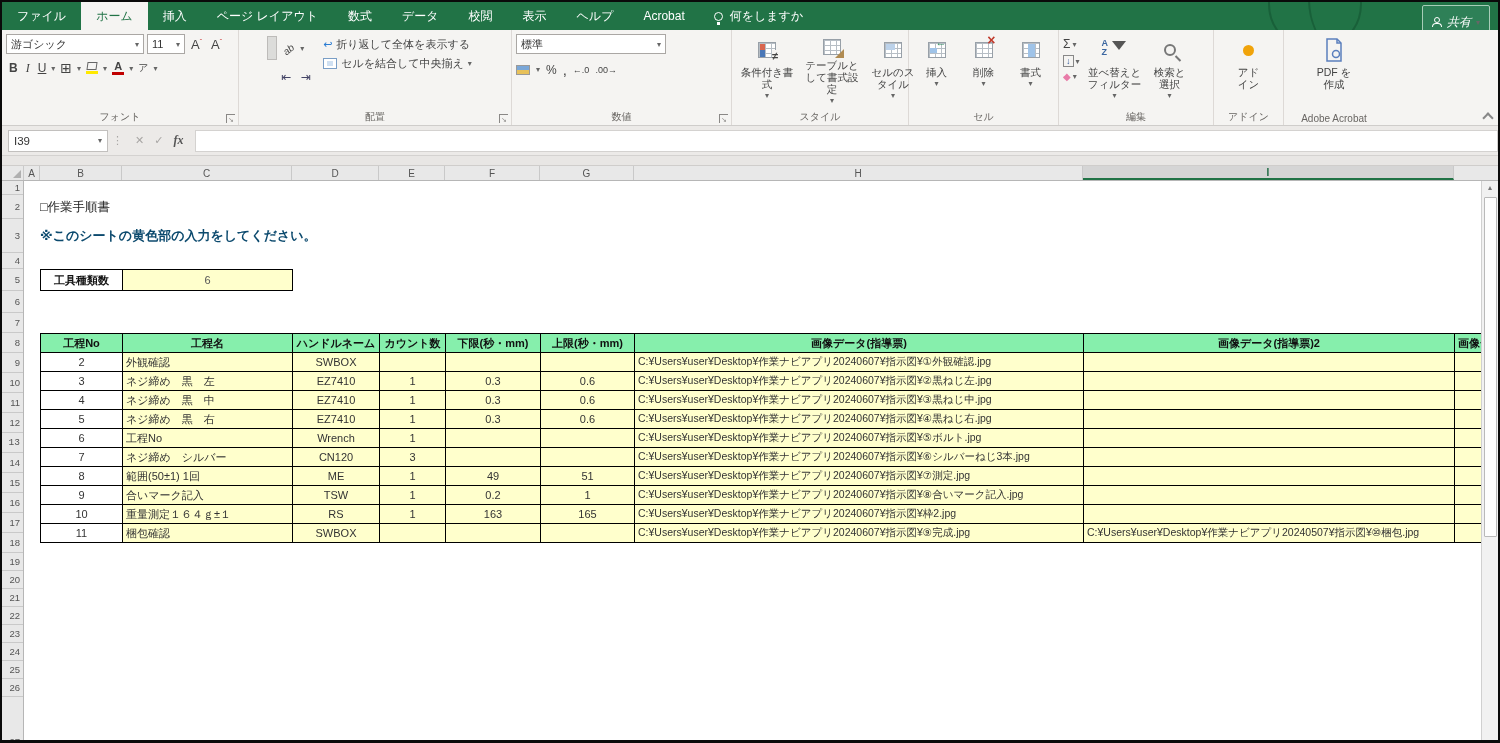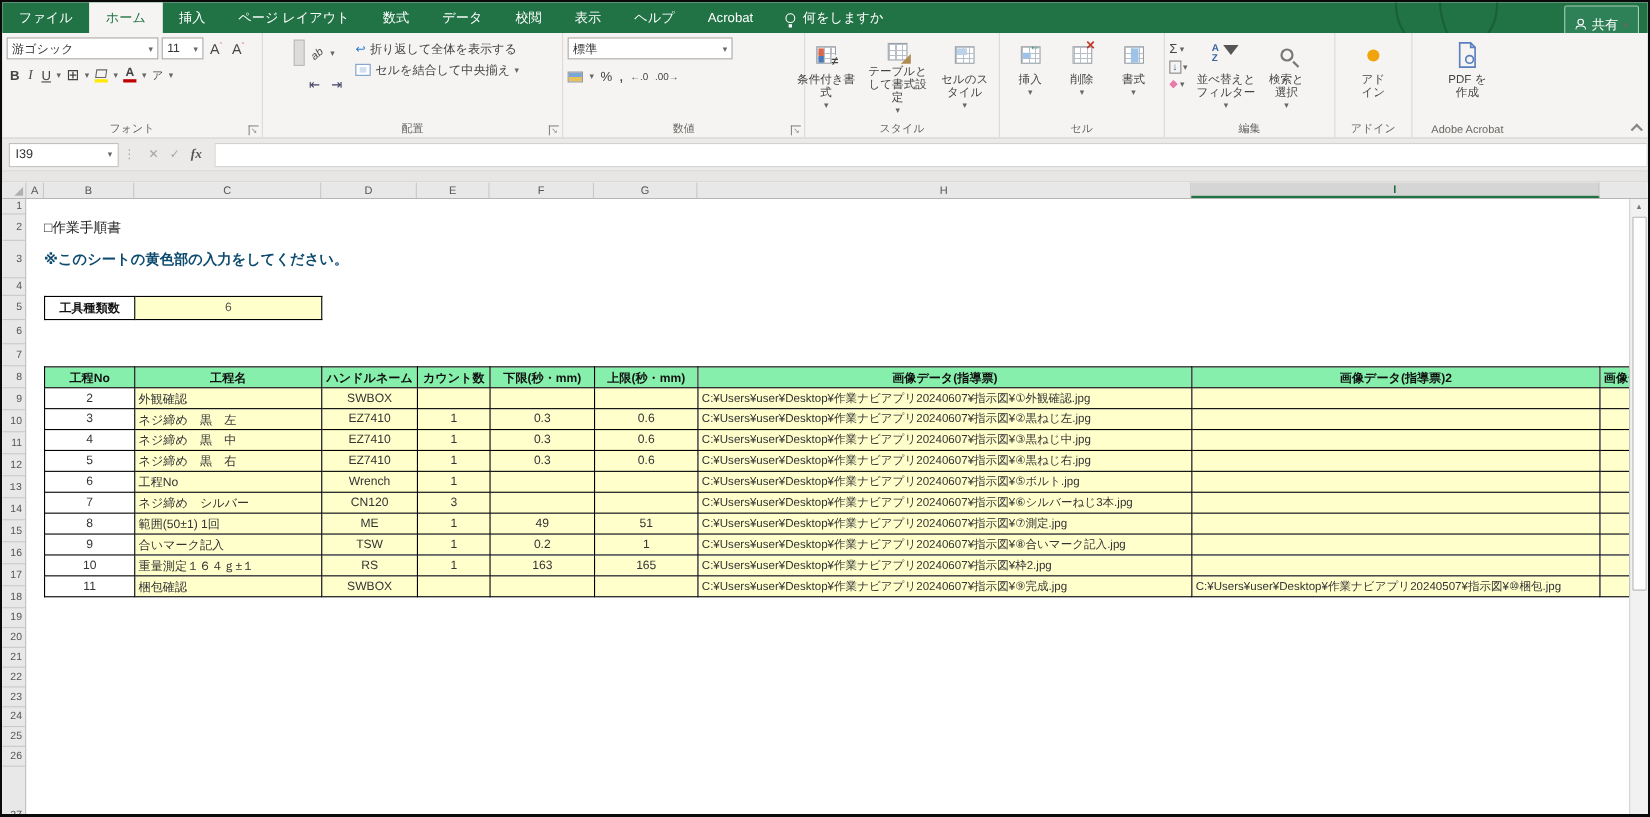--- a/index.html
+++ b/index.html
@@ -12,21 +12,21 @@
   .rtab { padding:0 15px; display:flex; align-items:center; cursor:default; white-space:nowrap; }
   .rtab.active { background:#f5f4f2; color:#217346; }
   .tellme { display:flex; align-items:center; gap:7px; padding:0 14px; }
   .bulbi { width:9px; height:9px; border:1.5px solid #fff; border-radius:50%; position:relative; display:inline-block;}
   .bulbi::after { content:""; position:absolute; left:2px; top:9px; width:3px; height:3px; background:#fff; }
   .deco { flex:1; position:relative; overflow:hidden; }
   .deco::before, .deco::after { content:""; position:absolute; border:2px solid rgba(0,40,20,.25); border-radius:50%; }
   .deco::before { width:90px; height:90px; right:60px; top:-45px; }
   .deco::after { width:150px; height:150px; right:-40px; top:-80px; }
   .share { display:flex; align-items:center; gap:5px; margin:3px 8px 20px 0; padding:16px 9px; background:#2e8057;
-           border:1px solid #a8cdb8; border-radius:2px; font-size:12px; }
+           border:1px solid #a8cdb8; border-radius:2px; font-size:12px;font-style:italic; }
   .personi { width:10px; height:10px; position:relative; display:inline-block; }
   .personi::before { content:""; position:absolute; width:4px; height:4px; border:1px solid #fff; border-radius:50%; left:2px; top:0; }
   .personi::after { content:""; position:absolute; width:8px; height:3px; border:1px solid #fff; border-bottom:none; border-radius:4px 4px 0 0; left:0; bottom:0; }
 
   
   .ribbon { height:96px; flex:0 0 96px; background:#f5f4f2; border-bottom:1px solid #cfcdcb; display:flex; position:relative; }
   .group { position:relative; border-right:1px solid #ddd9d6; padding:4px 4px 16px 4px; display:flex; }
   .glabel { position:absolute; left:0; right:0; bottom:1px; text-align:center; font-size:10px; color:#696663; }
   .launcher { position:absolute; right:3px; bottom:2px; width:9px; height:9px; border-left:1px solid #8a8886; border-top:1px solid #8a8886; font-size:7px; color:#8a8886; line-height:9px; text-align:center;}
   .launcher::after { content:"↘"; }
@@ -91,21 +91,21 @@
   .mg-cond::before { content:""; position:absolute; left:1px; top:1px; width:5px; height:13px; background:linear-gradient(#d9664f 0 50%,#4a78b8 50% 100%); }
   .mg-cond::after { content:"≠"; color:#444; background:#f5f4f2; }
   .mg-brush::after { content:""; right:-4px; bottom:-4px; width:0; height:0; border-left:9px solid transparent; border-bottom:9px solid #b08b52; }
   .mg-style::before { content:""; position:absolute; left:1px; top:1px; width:9px; height:6px; background:#bcd2ea; }
   .mg-ins::before { content:""; position:absolute; left:1px; top:5px; width:7px; height:5px; background:#9fc3e8; }
   .mg-ins::after { content:"←"; color:#2a8a5a; background:transparent; right:-2px; top:-7px; }
   .mg-del::after { content:"×"; color:#c0392b; background:transparent; font-size:14px; right:-4px; top:-9px; }
   .mg-fmt::before { content:""; position:absolute; left:5px; top:1px; width:7px; height:13px; background:#9fc3e8; }
 
   
-  .grp-styles { width:177px; justify-content:flex-end; }
+  .grp-styles { width:177px; justify-content:space-between; }
   .grp-cells { width:150px; justify-content:space-around; }
 
   
   .grp-edit { width:155px; }
   .editcol { display:flex; flex-direction:column; gap:4px; font-size:12px; color:#444; padding-top:3px; }
   .minib { display:flex; align-items:center; gap:2px; }
   .azfun { position:relative; width:26px; height:26px; }
   .azfun .a { position:absolute; left:0; top:0; font-size:9px; font-weight:bold; color:#3b66a0; }
   .azfun .z { position:absolute; left:0; top:9px; font-size:9px; font-weight:bold; color:#3b66a0; }
   .funnel { position:absolute; right:2px; top:4px; width:0; height:0; border-left:7px solid transparent; border-right:7px solid transparent; border-top:9px solid #555; }

